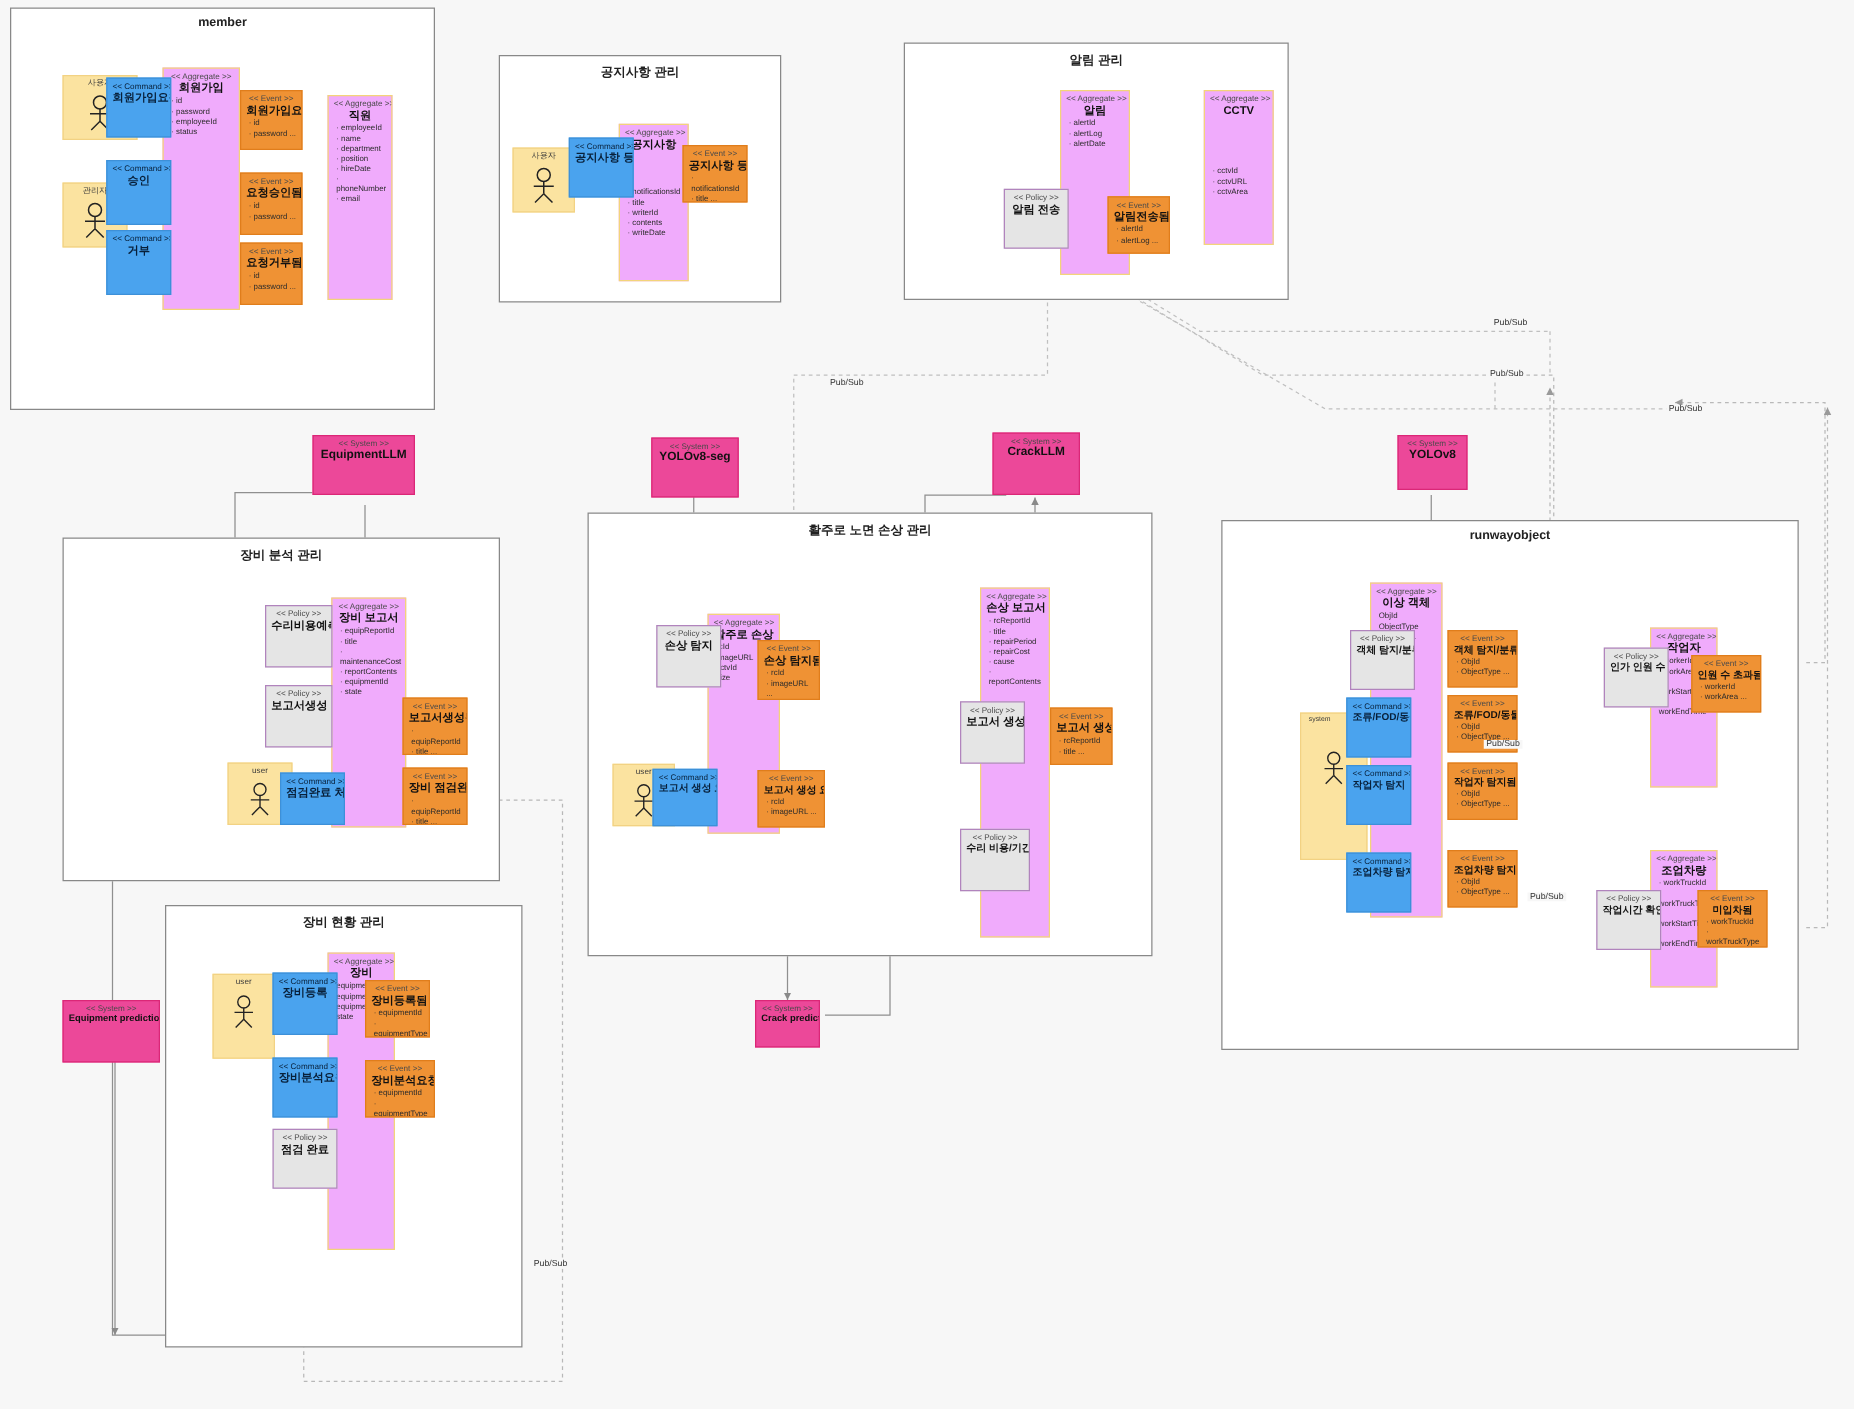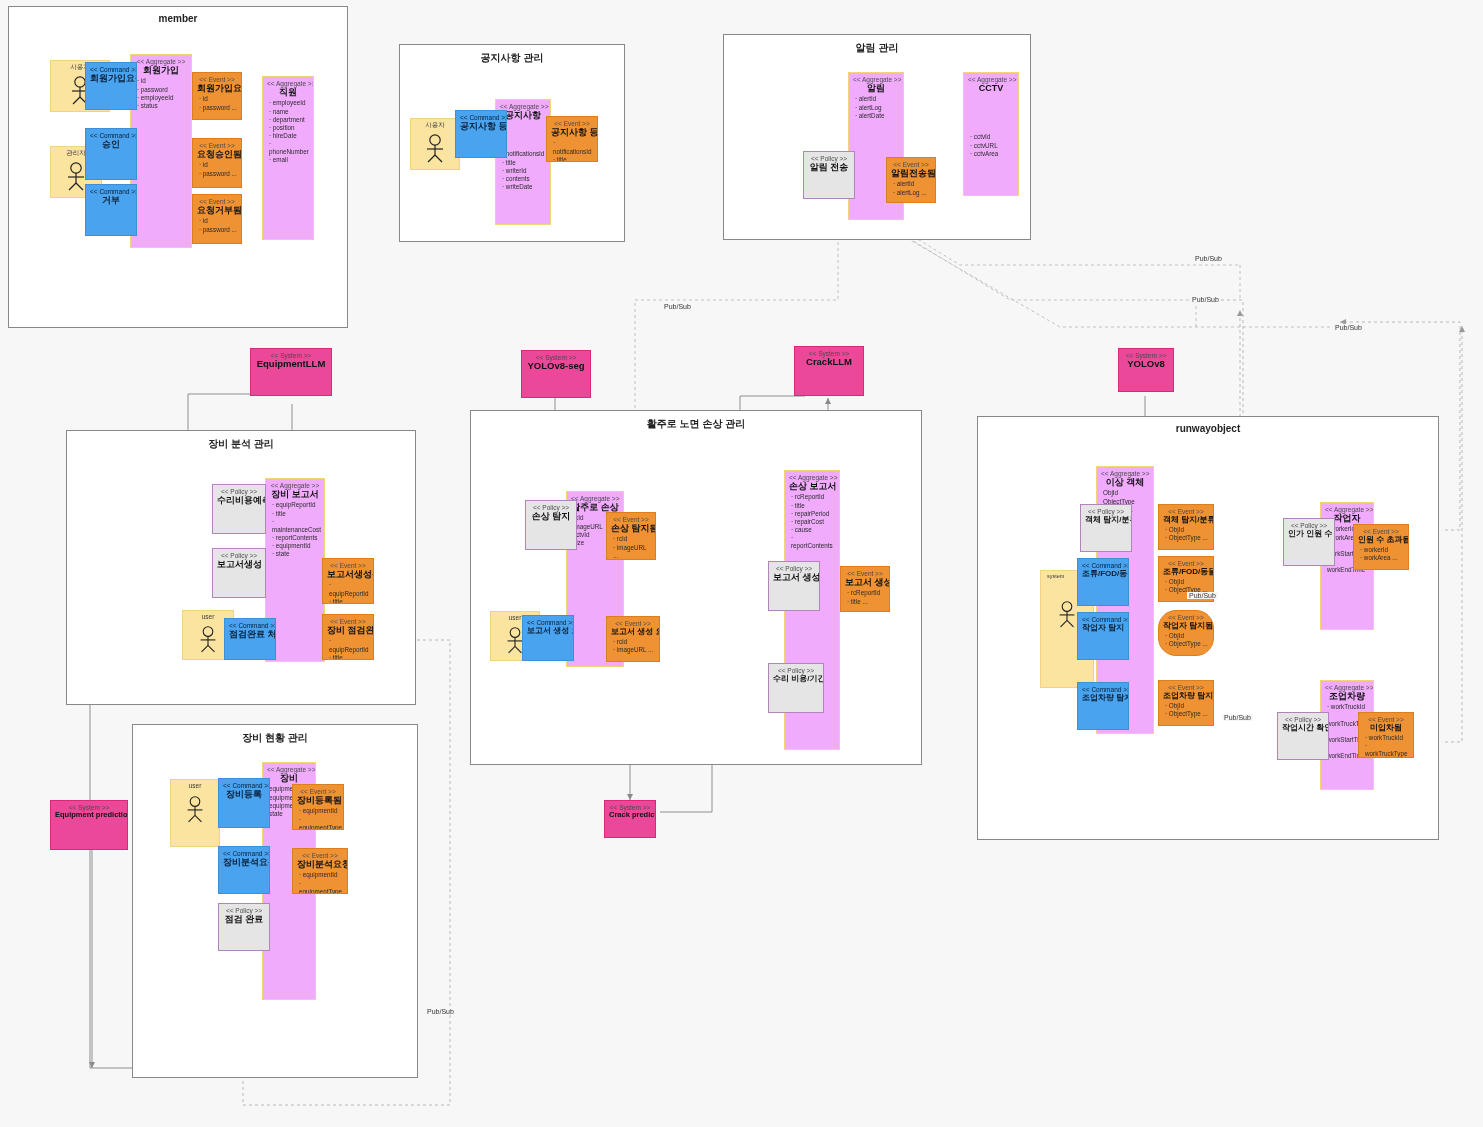--- a/index.html
+++ b/index.html
@@ -262,21 +262,21 @@
       <div>alertId</div>
       <div>alertLog ...</div>
     </div>
   </div>
 
   <div class="note sys" style="left:250px;top:348px;width:82px;height:48px;">
     <div class="stereo">&lt;&lt; System &gt;&gt;</div>
     <div class="ttl">EquipmentLLM</div>
   </div>
 
-  <div class="bc" style="left:50px;top:430px;width:350px;height:275px;margin-left:16px;">
+  <div class="bc" style="left:50px;top:430px;width:350px;height:275px;">
     <div class="bc-title">장비 분석 관리</div>
   </div>
 
   <div class="note agg" style="left:265px;top:478px;width:60px;height:184px;">
     <div class="stereo">&lt;&lt; Aggregate &gt;&gt;</div>
     <div class="ttl">장비 보고서</div>
     <div class="attrs">
       <div>equipReportId</div>
       <div>title</div>
       <div>maintenanceCost</div>
@@ -537,21 +537,21 @@
     </div>
   </div>
   <div class="note evt" style="left:1158px;top:556px;width:56px;height:46px;">
     <div class="stereo">&lt;&lt; Event &gt;&gt;</div>
     <div class="ttl" style="font-size:8px;">조류/FOD/동물 탐지됨</div>
     <div class="attrs">
       <div>ObjId</div>
       <div>ObjectType ...</div>
     </div>
   </div>
-  <div class="note evt" style="left:1158px;top:610px;width:56px;height:46px;border-radius:18px;">
+  <div class="note evt" style="left:1158px;top:610px;width:56px;height:46px;">
     <div class="stereo">&lt;&lt; Event &gt;&gt;</div>
     <div class="ttl" style="font-size:8px;">작업자 탐지됨</div>
     <div class="attrs">
       <div>ObjId</div>
       <div>ObjectType ...</div>
     </div>
   </div>
   <div class="note evt" style="left:1158px;top:680px;width:56px;height:46px;">
     <div class="stereo">&lt;&lt; Event &gt;&gt;</div>
     <div class="ttl" style="font-size:8px;">조업차량 탐지됨</div>

